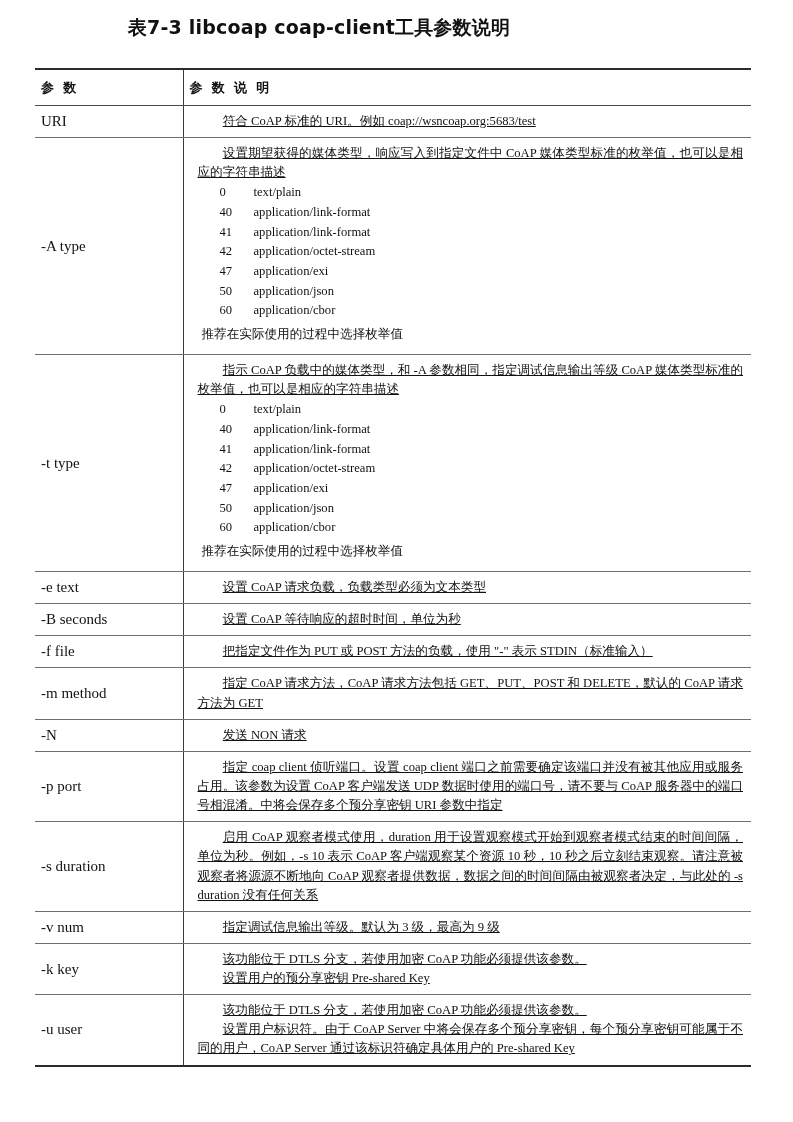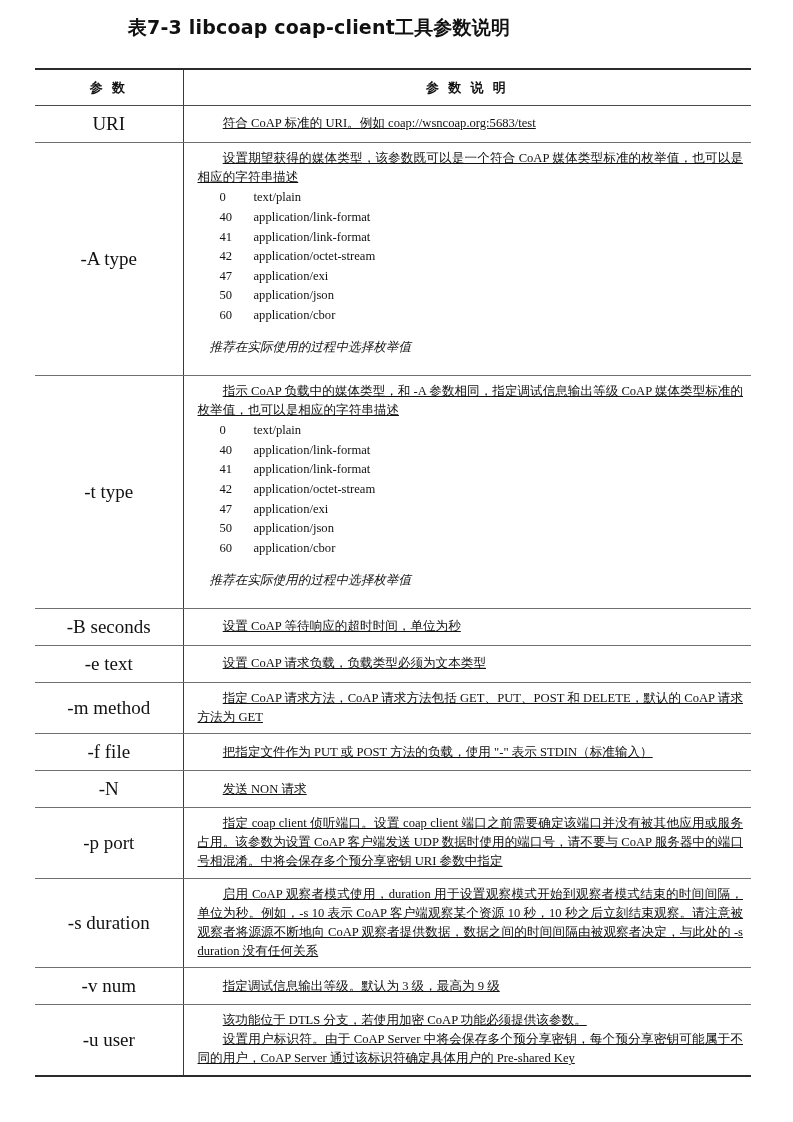--- a/index.html
+++ b/index.html
@@ -73,32 +73,31 @@
     border-bottom: none;
   }
 
   
   table.param-table th.col-param,
   table.param-table td.col-param {
     border-right: 1.2px solid #3a3a3a;
   }
 
   th.col-param, th.col-desc {
-    text-align: center;
+    text-align: left;
     font-weight: bold;
     padding: 9px 6px 8px 6px;
     font-size: 13px;
     letter-spacing: 3px;
   }
 
   td.col-param {
-    text-align: center;
     vertical-align: middle;
     padding: 7px 6px;
-    font-size: 19px;
+    font-size: 15px;
     white-space: nowrap;
   }
 
   td.col-desc {
     vertical-align: middle;
     padding: 6px 8px 6px 14px;
     line-height: 1.52;
     font-size: 12.6px;
     text-align: justify;
     text-justify: inter-ideograph;
@@ -122,24 +121,23 @@
     padding-left: 22px;
   }
   .enum-code {
     width: 34px;
     flex: 0 0 34px;
   }
   .enum-name {
     flex: 1 1 auto;
   }
   .enum-tail {
-    margin: 12px;
+    margin: 4px;
     text-indent: 0;
     line-height: 1.52;
-    font-style: italic;
   }
 </style>
 </head>
 <body>
 
 <div class="page">
 
   <h1 class="doc-title">表7-3 libcoap coap-client工具参数说明</h1>
 
   <div class="table-wrap">
@@ -157,21 +155,21 @@
       <tbody id="table-body">
           <tr>
             <td class="col-param">URI</td>
             <td class="col-desc">
               <p class="desc-para">符合 CoAP 标准的 URI。例如 coap://wsncoap.org:5683/test</p>
             </td>
           </tr>
           <tr>
             <td class="col-param">-A type</td>
             <td class="col-desc">
-              <p class="desc-para">设置期望获得的媒体类型，该参数既可以是一个符合 CoAP 媒体类型标准的枚举值，也可以是相应的字符串描述</p>
+              <p class="desc-para">设置期望获得的媒体类型，响应写入到指定文件中 CoAP 媒体类型标准的枚举值，也可以是相应的字符串描述</p>
               <ul class="enum-list">
                 <li>
                   <span class="enum-code">0</span>
                   <span class="enum-name">text/plain</span>
                 </li>
                 <li>
                   <span class="enum-code">40</span>
                   <span class="enum-name">application/link-format</span>
                 </li>
                 <li>
@@ -229,44 +227,44 @@
                 </li>
                 <li>
                   <span class="enum-code">60</span>
                   <span class="enum-name">application/cbor</span>
                 </li>
               </ul>
               <p class="enum-tail">推荐在实际使用的过程中选择枚举值</p>
             </td>
           </tr>
           <tr>
+            <td class="col-param">-e text</td>
+            <td class="col-desc">
+              <p class="desc-para">设置 CoAP 请求负载，负载类型必须为文本类型</p>
+            </td>
+          </tr>
+          <tr>
             <td class="col-param">-B seconds</td>
             <td class="col-desc">
               <p class="desc-para">设置 CoAP 等待响应的超时时间，单位为秒</p>
             </td>
           </tr>
           <tr>
-            <td class="col-param">-e text</td>
-            <td class="col-desc">
-              <p class="desc-para">设置 CoAP 请求负载，负载类型必须为文本类型</p>
+            <td class="col-param">-f file</td>
+            <td class="col-desc">
+              <p class="desc-para">把指定文件作为 PUT 或 POST 方法的负载，使用 "-" 表示 STDIN（标准输入）</p>
             </td>
           </tr>
           <tr>
             <td class="col-param">-m method</td>
             <td class="col-desc">
               <p class="desc-para">指定 CoAP 请求方法，CoAP 请求方法包括 GET、PUT、POST 和 DELETE，默认的 CoAP 请求方法为 GET</p>
             </td>
           </tr>
           <tr>
-            <td class="col-param">-f file</td>
-            <td class="col-desc">
-              <p class="desc-para">把指定文件作为 PUT 或 POST 方法的负载，使用 "-" 表示 STDIN（标准输入）</p>
-            </td>
-          </tr>
-          <tr>
             <td class="col-param">-N</td>
             <td class="col-desc">
               <p class="desc-para">发送 NON 请求</p>
             </td>
           </tr>
           <tr>
             <td class="col-param">-p port</td>
             <td class="col-desc">
               <p class="desc-para">指定 coap client 侦听端口。设置 coap client 端口之前需要确定该端口并没有被其他应用或服务占用。该参数为设置 CoAP 客户端发送 UDP 数据时使用的端口号，请不要与 CoAP 服务器中的端口号相混淆。中将会保存多个预分享密钥 URI 参数中指定</p>
             </td>
@@ -274,20 +272,27 @@
           <tr>
             <td class="col-param">-s duration</td>
             <td class="col-desc">
               <p class="desc-para">启用 CoAP 观察者模式使用，duration 用于设置观察模式开始到观察者模式结束的时间间隔，单位为秒。例如，-s 10 表示 CoAP 客户端观察某个资源 10 秒，10 秒之后立刻结束观察。请注意被观察者将源源不断地向 CoAP 观察者提供数据，数据之间的时间间隔由被观察者决定，与此处的 -s duration 没有任何关系</p>
             </td>
           </tr>
           <tr>
             <td class="col-param">-v num</td>
             <td class="col-desc">
               <p class="desc-para">指定调试信息输出等级。默认为 3 级，最高为 9 级</p>
+            </td>
+          </tr>
+          <tr>
+            <td class="col-param">-k key</td>
+            <td class="col-desc">
+              <p class="desc-para">该功能位于 DTLS 分支，若使用加密 CoAP 功能必须提供该参数。</p>
+              <p class="desc-para">设置用户的预分享密钥 Pre-shared Key</p>
             </td>
           </tr>
           <tr>
             <td class="col-param">-u user</td>
             <td class="col-desc">
               <p class="desc-para">该功能位于 DTLS 分支，若使用加密 CoAP 功能必须提供该参数。</p>
               <p class="desc-para">设置用户标识符。由于 CoAP Server 中将会保存多个预分享密钥，每个预分享密钥可能属于不同的用户，CoAP Server 通过该标识符确定具体用户的 Pre-shared Key</p>
             </td>
           </tr>
         </tbody>

